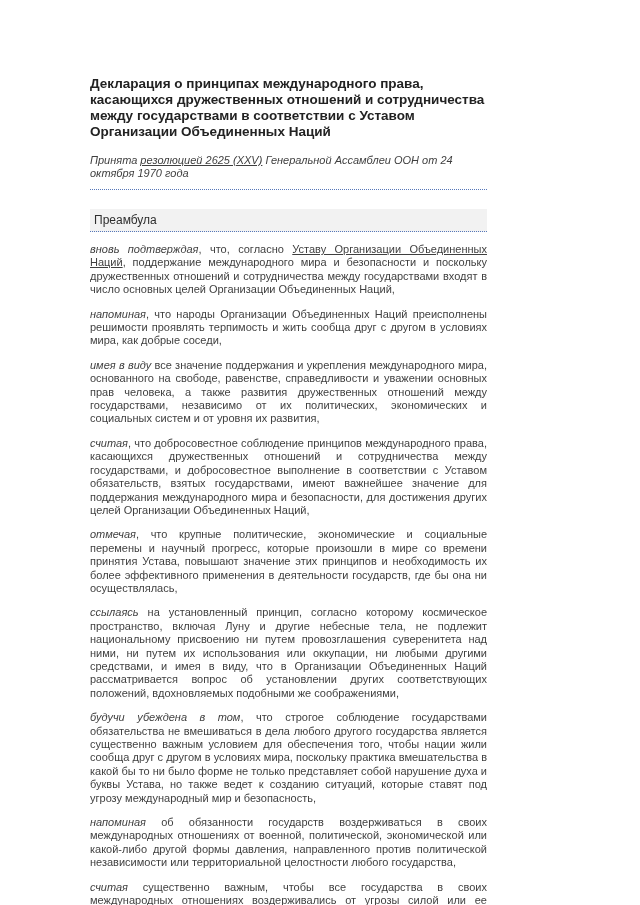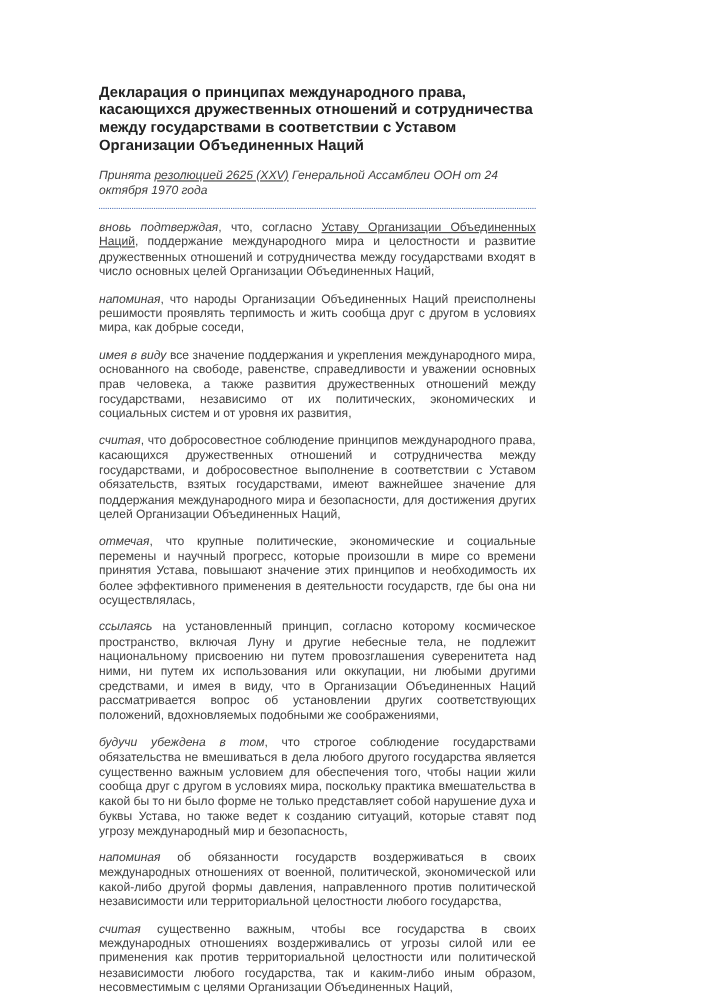--- a/index.html
+++ b/index.html
@@ -62,22 +62,23 @@
   .paragraphs p .it, .it{font-style:italic;}
   .paragraphs a{color:inherit;text-decoration:underline;cursor:pointer;}
 </style>
 </head>
 <body>
 
 <div class="page">
   <h1 class="doc-title">Декларация о принципах международного права, касающихся дружественных отношений и сотрудничества между государствами в соответствии с Уставом Организации Объединенных Наций</h1>
   <p class="subtitle"><span>Принята </span><a href="#">резолюцией 2625 (XXV)</a><span> Генеральной Ассамблеи ООН от 24 октября 1970 года</span></p>
   <div class="dotted-rule"></div>
+  <h2 class="section-heading">Преамбула</h2>
   <div class="paragraphs">
-      <p><span class="it">вновь подтверждая</span><span>, что, согласно </span><a href="#">Уставу Организации Объединенных Наций</a><span>, поддержание международного мира и целостности и развитие дружественных отношений и сотрудничества между государствами входят в число основных целей Организации Объединенных Наций,</span></p>
+      <p><span class="it">вновь подтверждая</span><span>, что, согласно </span><a href="#">Уставу Организации Объединенных Наций</a><span>, поддержание международного мира и безопасности и поскольку дружественных отношений и сотрудничества между государствами входят в число основных целей Организации Объединенных Наций,</span></p>
       <p><span class="it">напоминая</span><span>, что народы Организации Объединенных Наций преисполнены решимости проявлять терпимость и жить сообща друг с другом в условиях мира, как добрые соседи,</span></p>
       <p><span class="it">имея в виду</span><span> все значение поддержания и укрепления международного мира, основанного на свободе, равенстве, справедливости и уважении основных прав человека, а также развития дружественных отношений между государствами, независимо от их политических, экономических и социальных систем и от уровня их развития,</span></p>
       <p><span class="it">считая</span><span>, что добросовестное соблюдение принципов международного права, касающихся дружественных отношений и сотрудничества между государствами, и добросовестное выполнение в соответствии с Уставом обязательств, взятых государствами, имеют важнейшее значение для поддержания международного мира и безопасности, для достижения других целей Организации Объединенных Наций,</span></p>
       <p><span class="it">отмечая</span><span>, что крупные политические, экономические и социальные перемены и научный прогресс, которые произошли в мире со времени принятия Устава, повышают значение этих принципов и необходимость их более эффективного применения в деятельности государств, где бы она ни осуществлялась,</span></p>
       <p><span class="it">ссылаясь</span><span> на установленный принцип, согласно которому космическое пространство, включая Луну и другие небесные тела, не подлежит национальному присвоению ни путем провозглашения суверенитета над ними, ни путем их использования или оккупации, ни любыми другими средствами, и имея в виду, что в Организации Объединенных Наций рассматривается вопрос об установлении других соответствующих положений, вдохновляемых подобными же соображениями,</span></p>
       <p><span class="it">будучи убеждена в том</span><span>, что строгое соблюдение государствами обязательства не вмешиваться в дела любого другого государства является существенно важным условием для обеспечения того, чтобы нации жили сообща друг с другом в условиях мира, поскольку практика вмешательства в какой бы то ни было форме не только представляет собой нарушение духа и буквы Устава, но также ведет к созданию ситуаций, которые ставят под угрозу международный мир и безопасность,</span></p>
       <p><span class="it">напоминая</span><span> об обязанности государств воздерживаться в своих международных отношениях от военной, политической, экономической или какой-либо другой формы давления, направленного против политической независимости или территориальной целостности любого государства,</span></p>
       <p><span class="it">считая</span><span> существенно важным, чтобы все государства в своих международных отношениях воздерживались от угрозы силой или ее применения как против территориальной целостности или политической независимости любого государства, так и каким-либо иным образом, несовместимым с целями Организации Объединенных Наций,</span></p>
     </div>
 </div>

